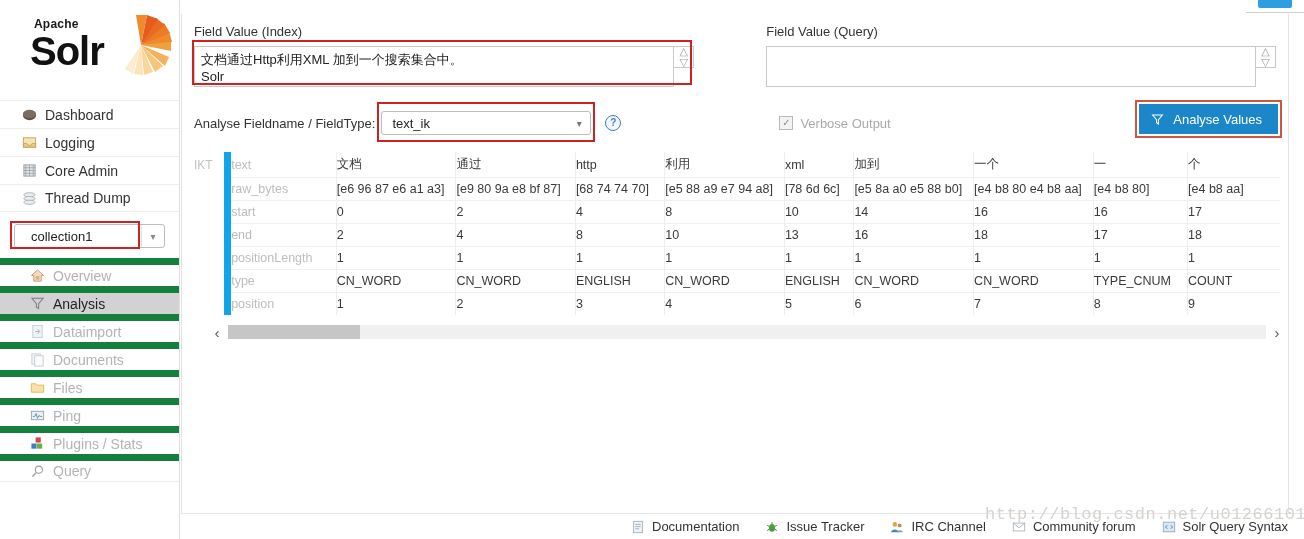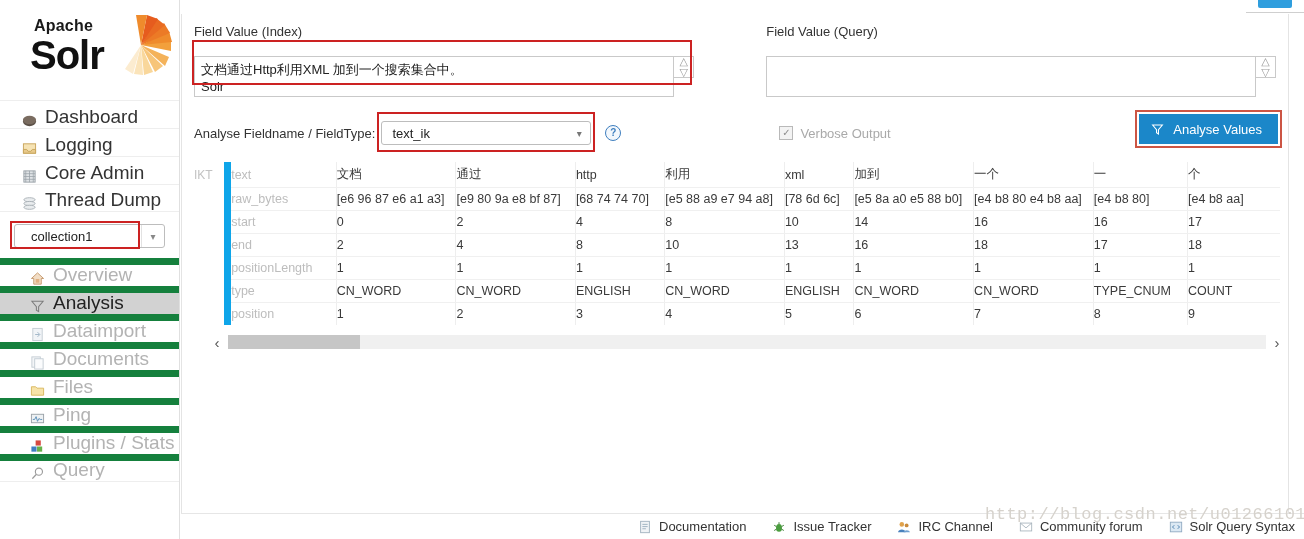--- a/index.html
+++ b/index.html
@@ -42,21 +42,21 @@
     box-sizing: border-box;
   }
   #logo-block {
     position: relative;
     height: 100px;
     padding-top: 18px;
     padding-left: 30px;
     box-sizing: border-box;
   }
   .logo-apache {
-    font-size: 16px;
+    font-size: 12px;
     font-weight: bold;
     color: #1a1a1a;
     letter-spacing: .2px;
     line-height: 1;
     margin-left: 4px;
   }
   .logo-solr {
     font-size: 40px;
     font-weight: bold;
     color: #111;
@@ -66,26 +66,26 @@
   }
   #logo-sun {
     position: absolute;
     top: 14px; left: 110px;
     width: 62px; height: 62px;
   }
 
   .nav-list { list-style: none; margin: 0; padding: 0; }
   .nav-item {
     display: flex;
-    align-items: flex-end;
+    align-items: center;
     gap: 8px;
     height: 28px;
     padding-left: 22px;
     border-top: 1px solid #eeeeee;
-    font-size: 19px;
+    font-size: 14px;
     color: #333;
     box-sizing: border-box;
   }
   .nav-item:last-child { border-bottom: 1px solid #eeeeee; }
   .nav-icon {
     width: 15px; height: 15px;
     display: inline-block;
     flex: 0 0 15px;
   }
 
@@ -142,21 +142,21 @@
     height: 505px;
     border: 1px solid #e4e4e4;
     border-top: none;
     box-sizing: border-box;
     background: #fff;
   }
 
   .field-label {
     font-size: 13px;
     color: #333;
-    margin-bottom: 17px;
+    margin-bottom: 7px;
   }
 
   #row-fields {
     display: flex;
     padding: 10px 12px 0 12px;
     gap: 72px;
   }
   .field-col { position: relative; }
   #col-index { width: 520px; }
   #col-query { width: 530px; }
@@ -377,21 +377,21 @@
   
   #footer {
     position: absolute;
     bottom: 0; left: 181px;
     width: 1123px;
     height: 26px;
     display: flex;
     align-items: center;
     justify-content: flex-end;
     gap: 26px;
-    padding-right: 9px;
+    padding-right: 16px;
     box-sizing: border-box;
     border-top: 1px solid #e6e6e6;
     background: #fff;
   }
   .footer-link {
     display: flex;
     align-items: center;
     gap: 7px;
     font-size: 13px;
     color: #333;

